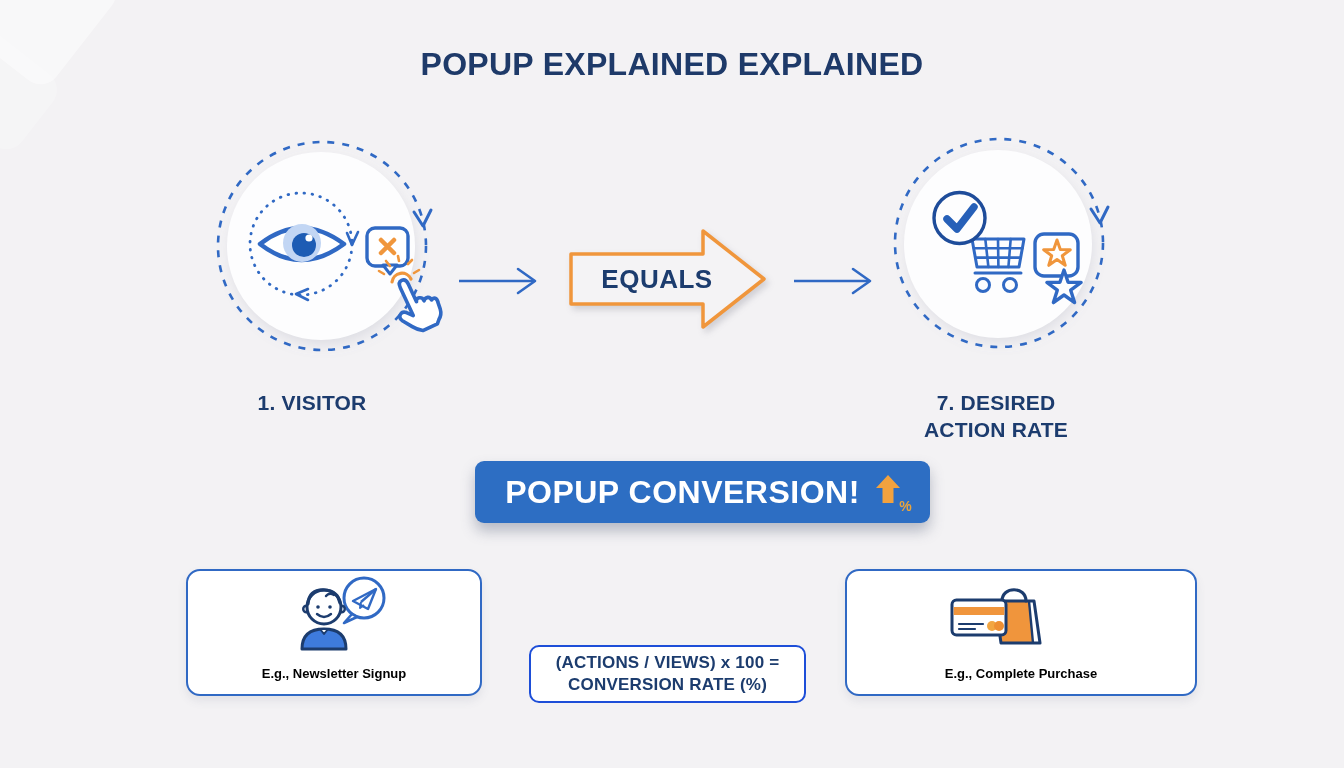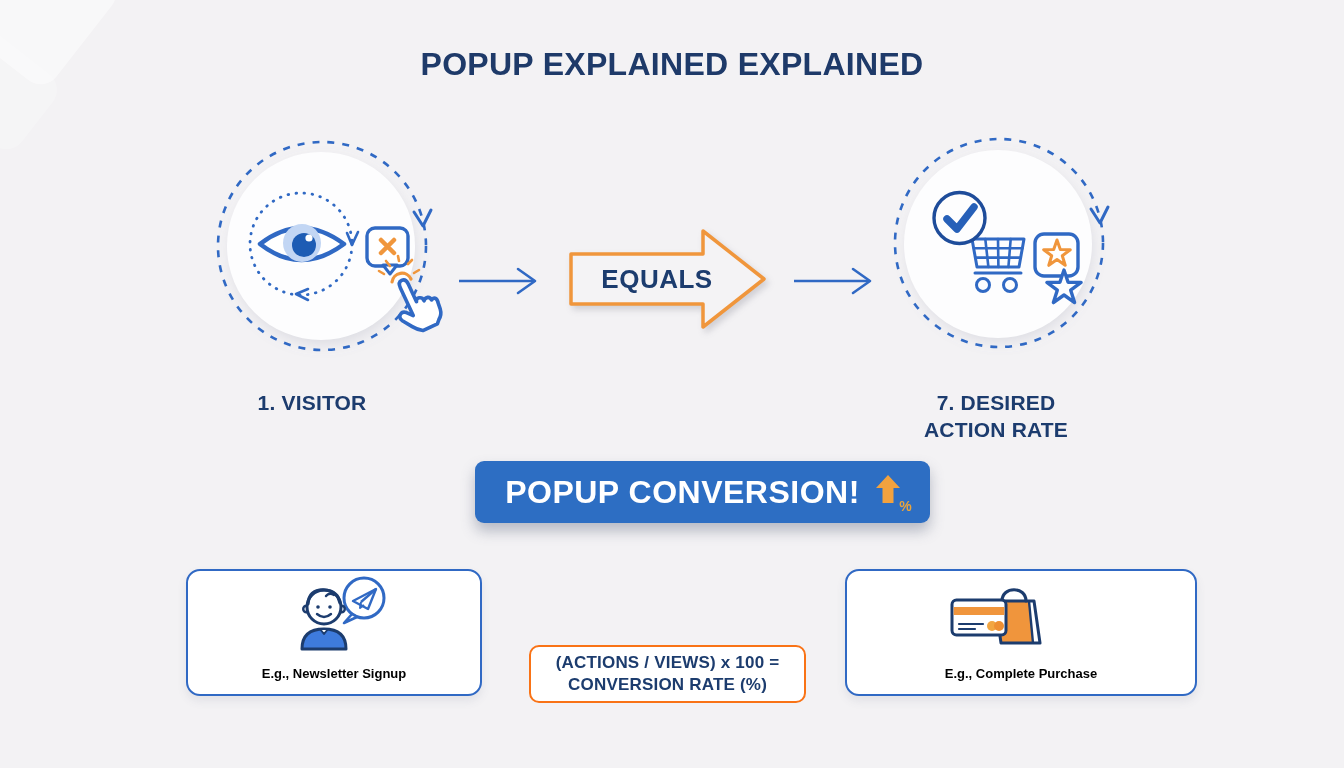--- a/index.html
+++ b/index.html
@@ -43,21 +43,21 @@
                   border:2px solid #3069C4; border-radius:14px;
                   box-shadow:0 5px 10px rgba(80,90,120,0.10);
                   display:flex; flex-direction:column; align-items:center;
                   justify-content:flex-end; padding-bottom:13px; }
   .example-card-left  { left:186px; width:296px; }
   .example-card-right { left:845px; width:352px; }
   .example-icon { position:absolute; top:5px; }
   .example-label { font-size:13px; font-weight:bold; color:#000000; }
 
   .formula-box { position:absolute; left:529px; top:645px; width:277px; height:58px;
-                 background:#FFFFFF; border:2px solid #f97316; border-radius:10px;
+                 background:#FFFFFF; border:2px solid #1d4ed8; border-radius:10px;
                  display:flex; flex-direction:column; align-items:center; justify-content:center; }
   .formula-line { font-size:17px; font-weight:bold; color:#1C3C6E; line-height:22px; letter-spacing:.2px; }
 </style>
 </head>
 <body>
 
 <div class="canvas">
 
   <div class="glow glow1"></div>
   <div class="glow glow2"></div>

